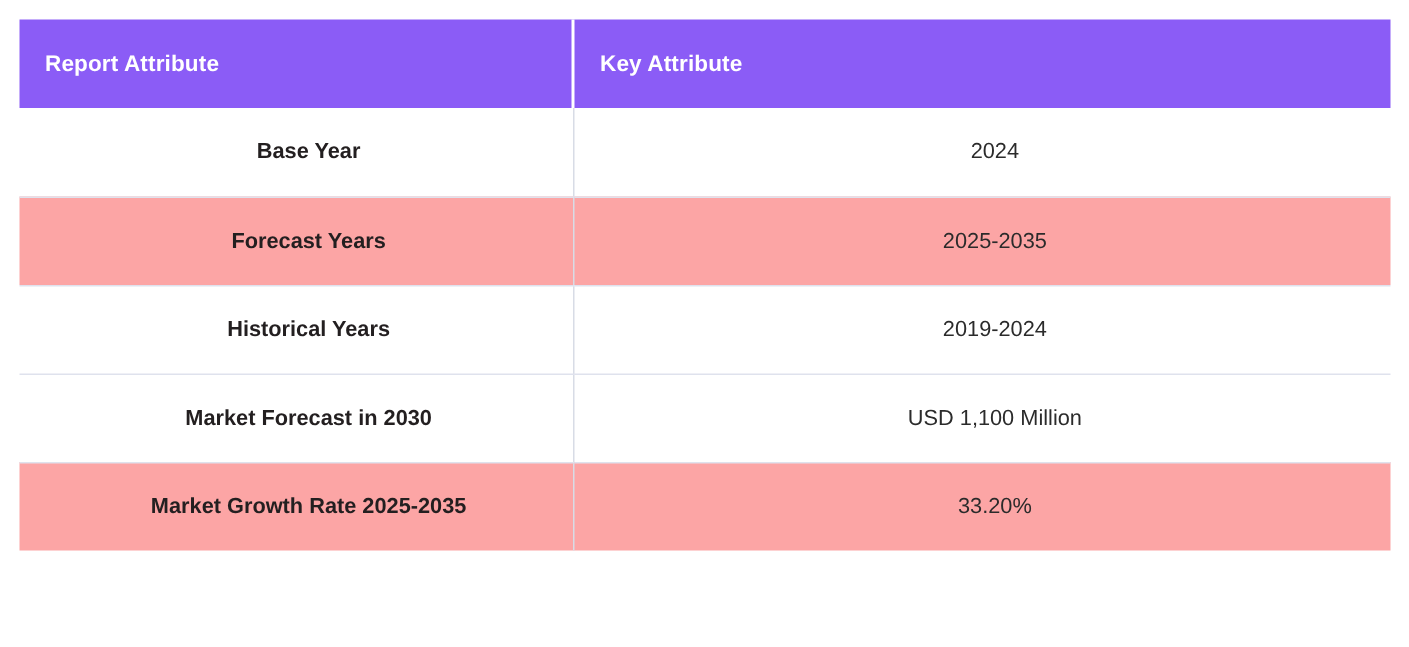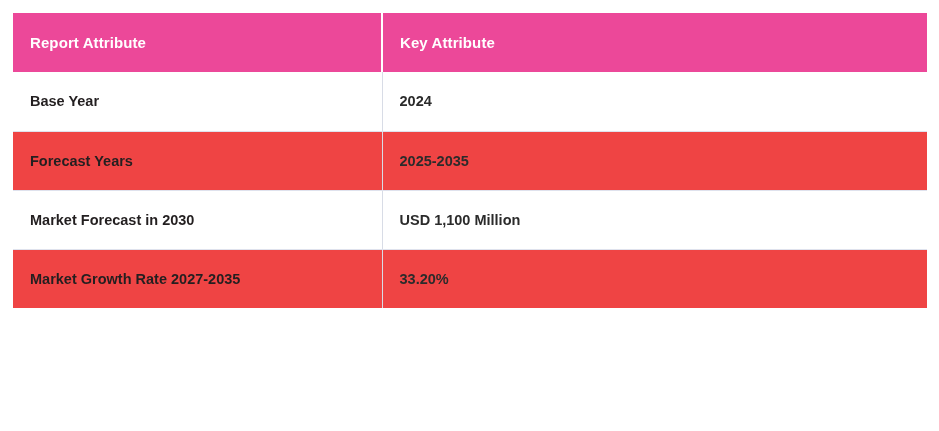--- a/index.html
+++ b/index.html
@@ -26,21 +26,21 @@
   table.report-table {
     width: 914px;
     border-collapse: collapse;
     table-layout: fixed;
   }
 
   table.report-table col.col-attribute { width: 369px; }
   table.report-table col.col-value     { width: 545px; }
 
   thead th {
-    background: #ec4899;
+    background: #8b5cf6;
     color: #ffffff;
     font-size: 15px;
     font-weight: bold;
     text-align: left;
     height: 59px;
     padding: 0 0 0 17px;
     box-sizing: border-box;
     vertical-align: middle;
     letter-spacing: 0.1px;
   }
@@ -49,32 +49,33 @@
   }
 
   tbody td {
     height: 59px;
     box-sizing: border-box;
     vertical-align: middle;
     padding: 0 0 0 17px;
     font-size: 14.5px;
     color: #231f20;
     border-bottom: 1px solid #dfe2ed;
+    text-align: center;
   }
   tbody td.cell-attribute {
     font-weight: bold;
     border-right: 1px solid #d8dce6;
   }
   tbody td.cell-value {
-    font-weight: bold;
+    font-weight: normal;
     color: #2b2b2b;
   }
 
   tbody tr.row-odd  td { background: #ffffff; }
-  tbody tr.row-even td { background: #ef4444; }
+  tbody tr.row-even td { background: #fca5a5; }
 
   tbody tr:last-child td { border-bottom: none; }
 </style>
 </head>
 <body>
 
 <div id="report-table-wrap">
   <table class="report-table">
     <colgroup>
       <col class="col-attribute">
@@ -89,22 +90,26 @@
     <tbody>
       <tr class="row-odd">
         <td class="cell-attribute">Base Year</td>
         <td class="cell-value">2024</td>
       </tr>
       <tr class="row-even">
         <td class="cell-attribute">Forecast Years</td>
         <td class="cell-value">2025-2035</td>
       </tr>
       <tr class="row-odd">
+        <td class="cell-attribute">Historical Years</td>
+        <td class="cell-value">2019-2024</td>
+      </tr>
+      <tr class="row-odd">
         <td class="cell-attribute">Market Forecast in 2030</td>
         <td class="cell-value">USD 1,100 Million</td>
       </tr>
       <tr class="row-even">
-        <td class="cell-attribute">Market Growth Rate 2027-2035</td>
+        <td class="cell-attribute">Market Growth Rate 2025-2035</td>
         <td class="cell-value">33.20%</td>
       </tr>
     </tbody>
   </table>
 </div>
 
 </body></html>

